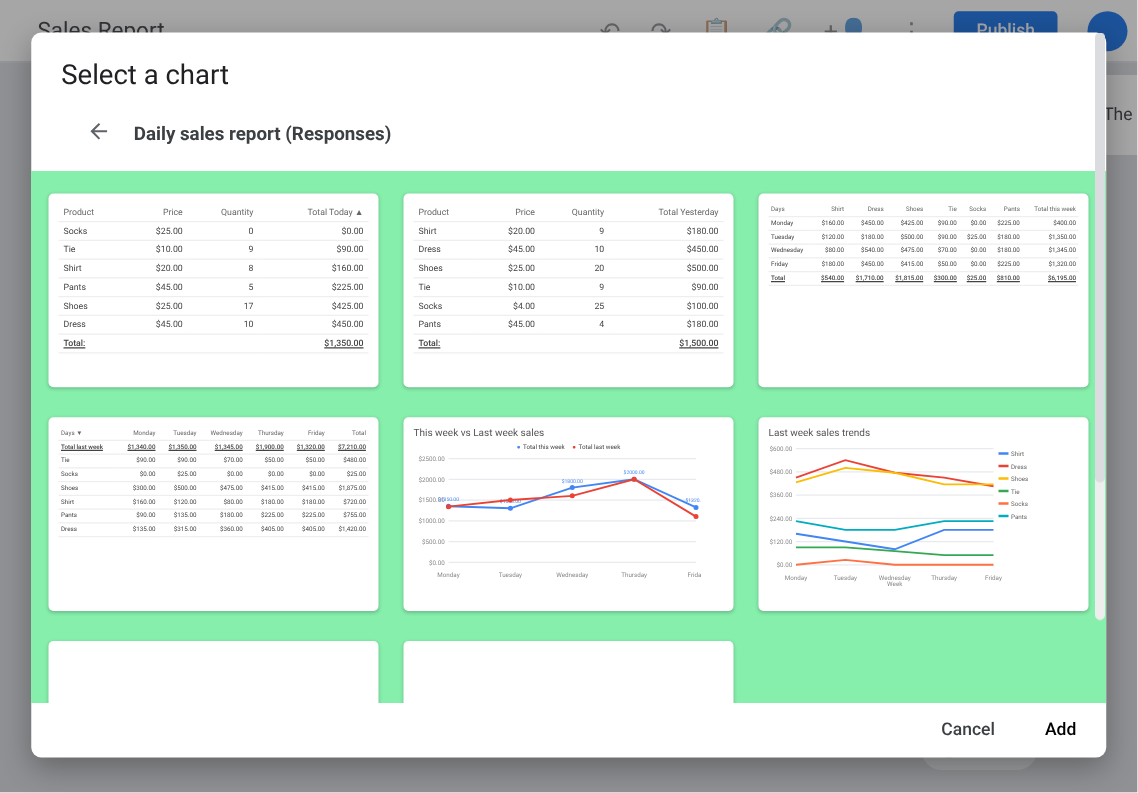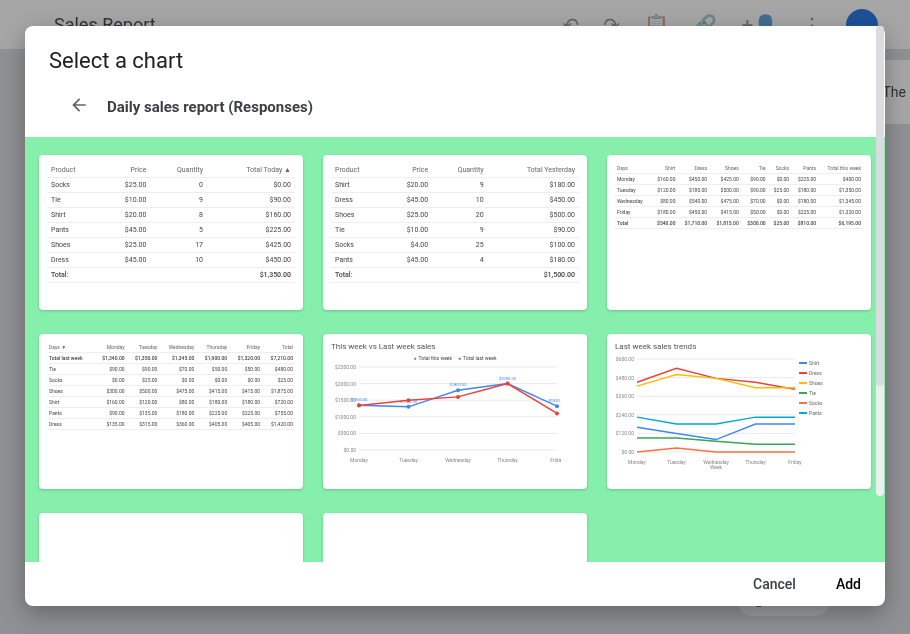--- a/index.html
+++ b/index.html
@@ -11,21 +11,21 @@
       overflow: hidden;
       position: relative;
     }
     .background {
       position: absolute; top: 0; left: 0; right: 0; bottom: 0;
       background: #dadce0;
     }
     .bg-header {
       position: absolute; top: 0; left: 0; right: 0; height: 50px;
       background: #fff; border-bottom: 1px solid #dadce0;
-      display: flex; align-items: center; padding: 0 32px;
+      display: flex; align-items: center; padding: 0 8px;
       color: #3c4043;
     }
     .bg-title { font-size: 18px; margin-left: 22px; }
     .bg-actions { margin-left: auto; display: flex; gap: 24px; align-items: center; color: #5f6368; }
     .bg-icon { font-size: 20px; opacity: .7; }
     .bg-publish {
       background: #1a73e8; color: #fff; border-radius: 4px;
       padding: 8px 18px; font-size: 14px; font-weight: 500;
     }
     .bg-avatar { width: 32px; height: 32px; border-radius: 50%; background: #1a73e8; }
@@ -67,21 +67,21 @@
     .chart-card {
       background: #fff; border-radius: 4px;
       box-shadow: 0 1px 3px rgba(0,0,0,.2);
       padding: 8px; font-size: 7px; color: #444;
       overflow: hidden; cursor: pointer;
     }
     .ct { width: 100%; border-collapse: collapse; }
     .ct th, .ct td { padding: 3px 4px; border-bottom: 1px solid #eee; text-align: right; white-space: nowrap; font-weight: normal; }
     .ct th { color: #666; font-size: 7px; }
     .ct td:first-child, .ct th:first-child { text-align: left; }
-    .ct .bold { font-weight: 500; }
+    .ct .bold { font-weight: 500; text-decoration: underline; }
     .small-ct th, .small-ct td { font-size: 5px; padding: 2px 2px; }
     .chart-title { font-size: 8px; color: #555; margin-bottom: 4px; }
     .legend { font-size: 5px; display:flex; gap:6px; justify-content:center; margin-bottom: 2px; }
     .legend span::before { content:"●"; margin-right:2px; }
     .blue::before{color:#4285f4;} .red::before{color:#ea4335;}
     .modal-footer {
       padding: 14px 24px; display: flex; justify-content: flex-end; gap: 40px;
       font-size: 14px; font-weight: 500;
     }
     .btn-cancel { color: #3c4043; cursor: pointer; }
@@ -101,20 +101,21 @@
 <div class="background">
   <div class="bg-header">
     <span class="bg-title">Sales Report</span>
     <div class="bg-actions">
       <span class="bg-icon">↶</span>
       <span class="bg-icon">↷</span>
       <span class="bg-icon">📋</span>
       <span class="bg-icon">🔗</span>
       <span class="bg-icon">+👤</span>
       <span class="bg-icon">⋮</span>
+      <span class="bg-publish">Publish</span>
       <span class="bg-avatar"></span>
     </div>
   </div>
   <div class="bg-theme">The</div>
   <div class="bg-charts-pill">
     <span>▮</span>
     <span>Charts</span>
   </div>
 </div>
 

